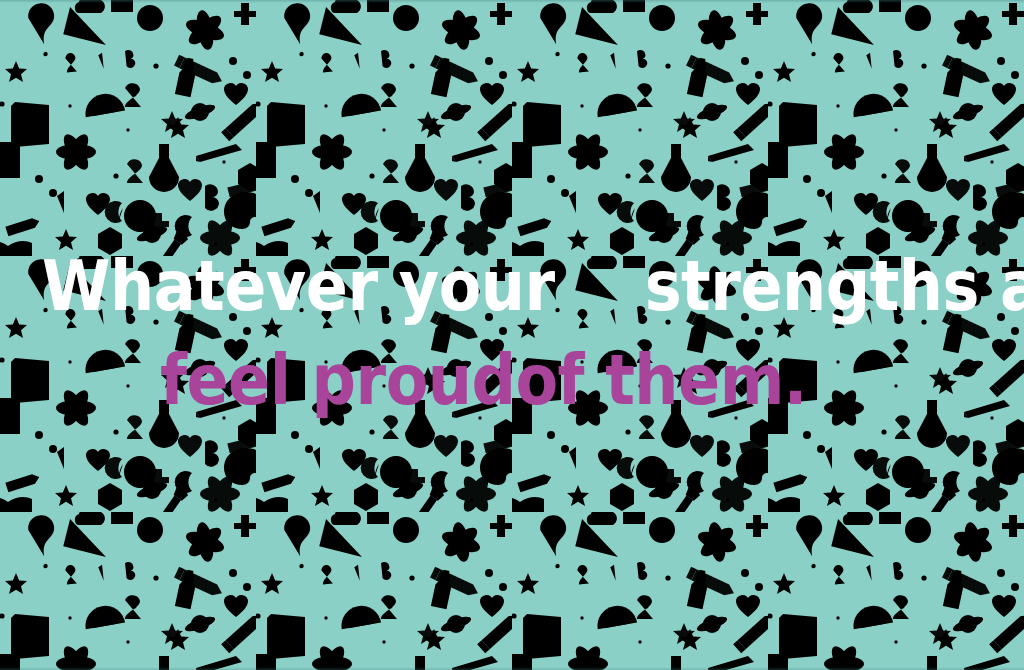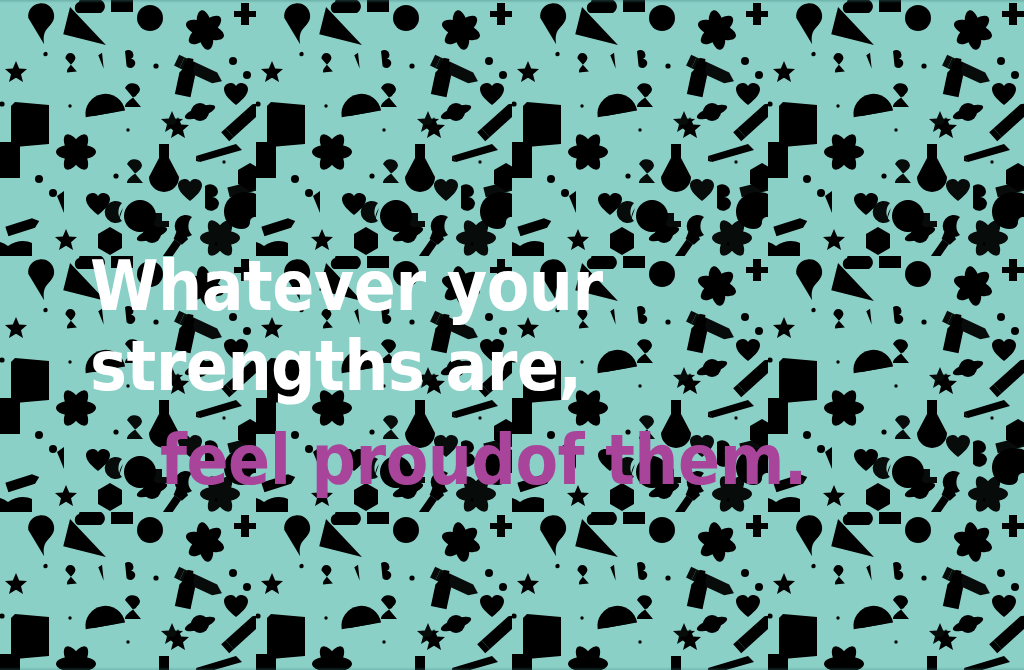--- a/index.html
+++ b/index.html
@@ -58,21 +58,21 @@
   }
   .seg {
     font-weight: 700;
     font-size: 69px;
     line-height: 80px;
     letter-spacing: -0.5px;
     font-stretch: condensed;
     font-family: "DejaVu Sans", "Liberation Sans", sans-serif;
   }
   
-  #line-primary { margin-left: 0; flex-direction: column; }
+  #line-primary { margin-left: 16px; }
   #line-primary .seg { color: #FFFFFF; }
   #seg-primary-a { margin-left: 26px; }
   #seg-primary-b { margin-left: 90px; }
 
   
   #line-secondary { margin-top: 14px; }
   #line-secondary .seg { color: #A8459A; }
   #seg-secondary-a { margin-left: 160px; }
   #seg-secondary-b { }
 </style>

